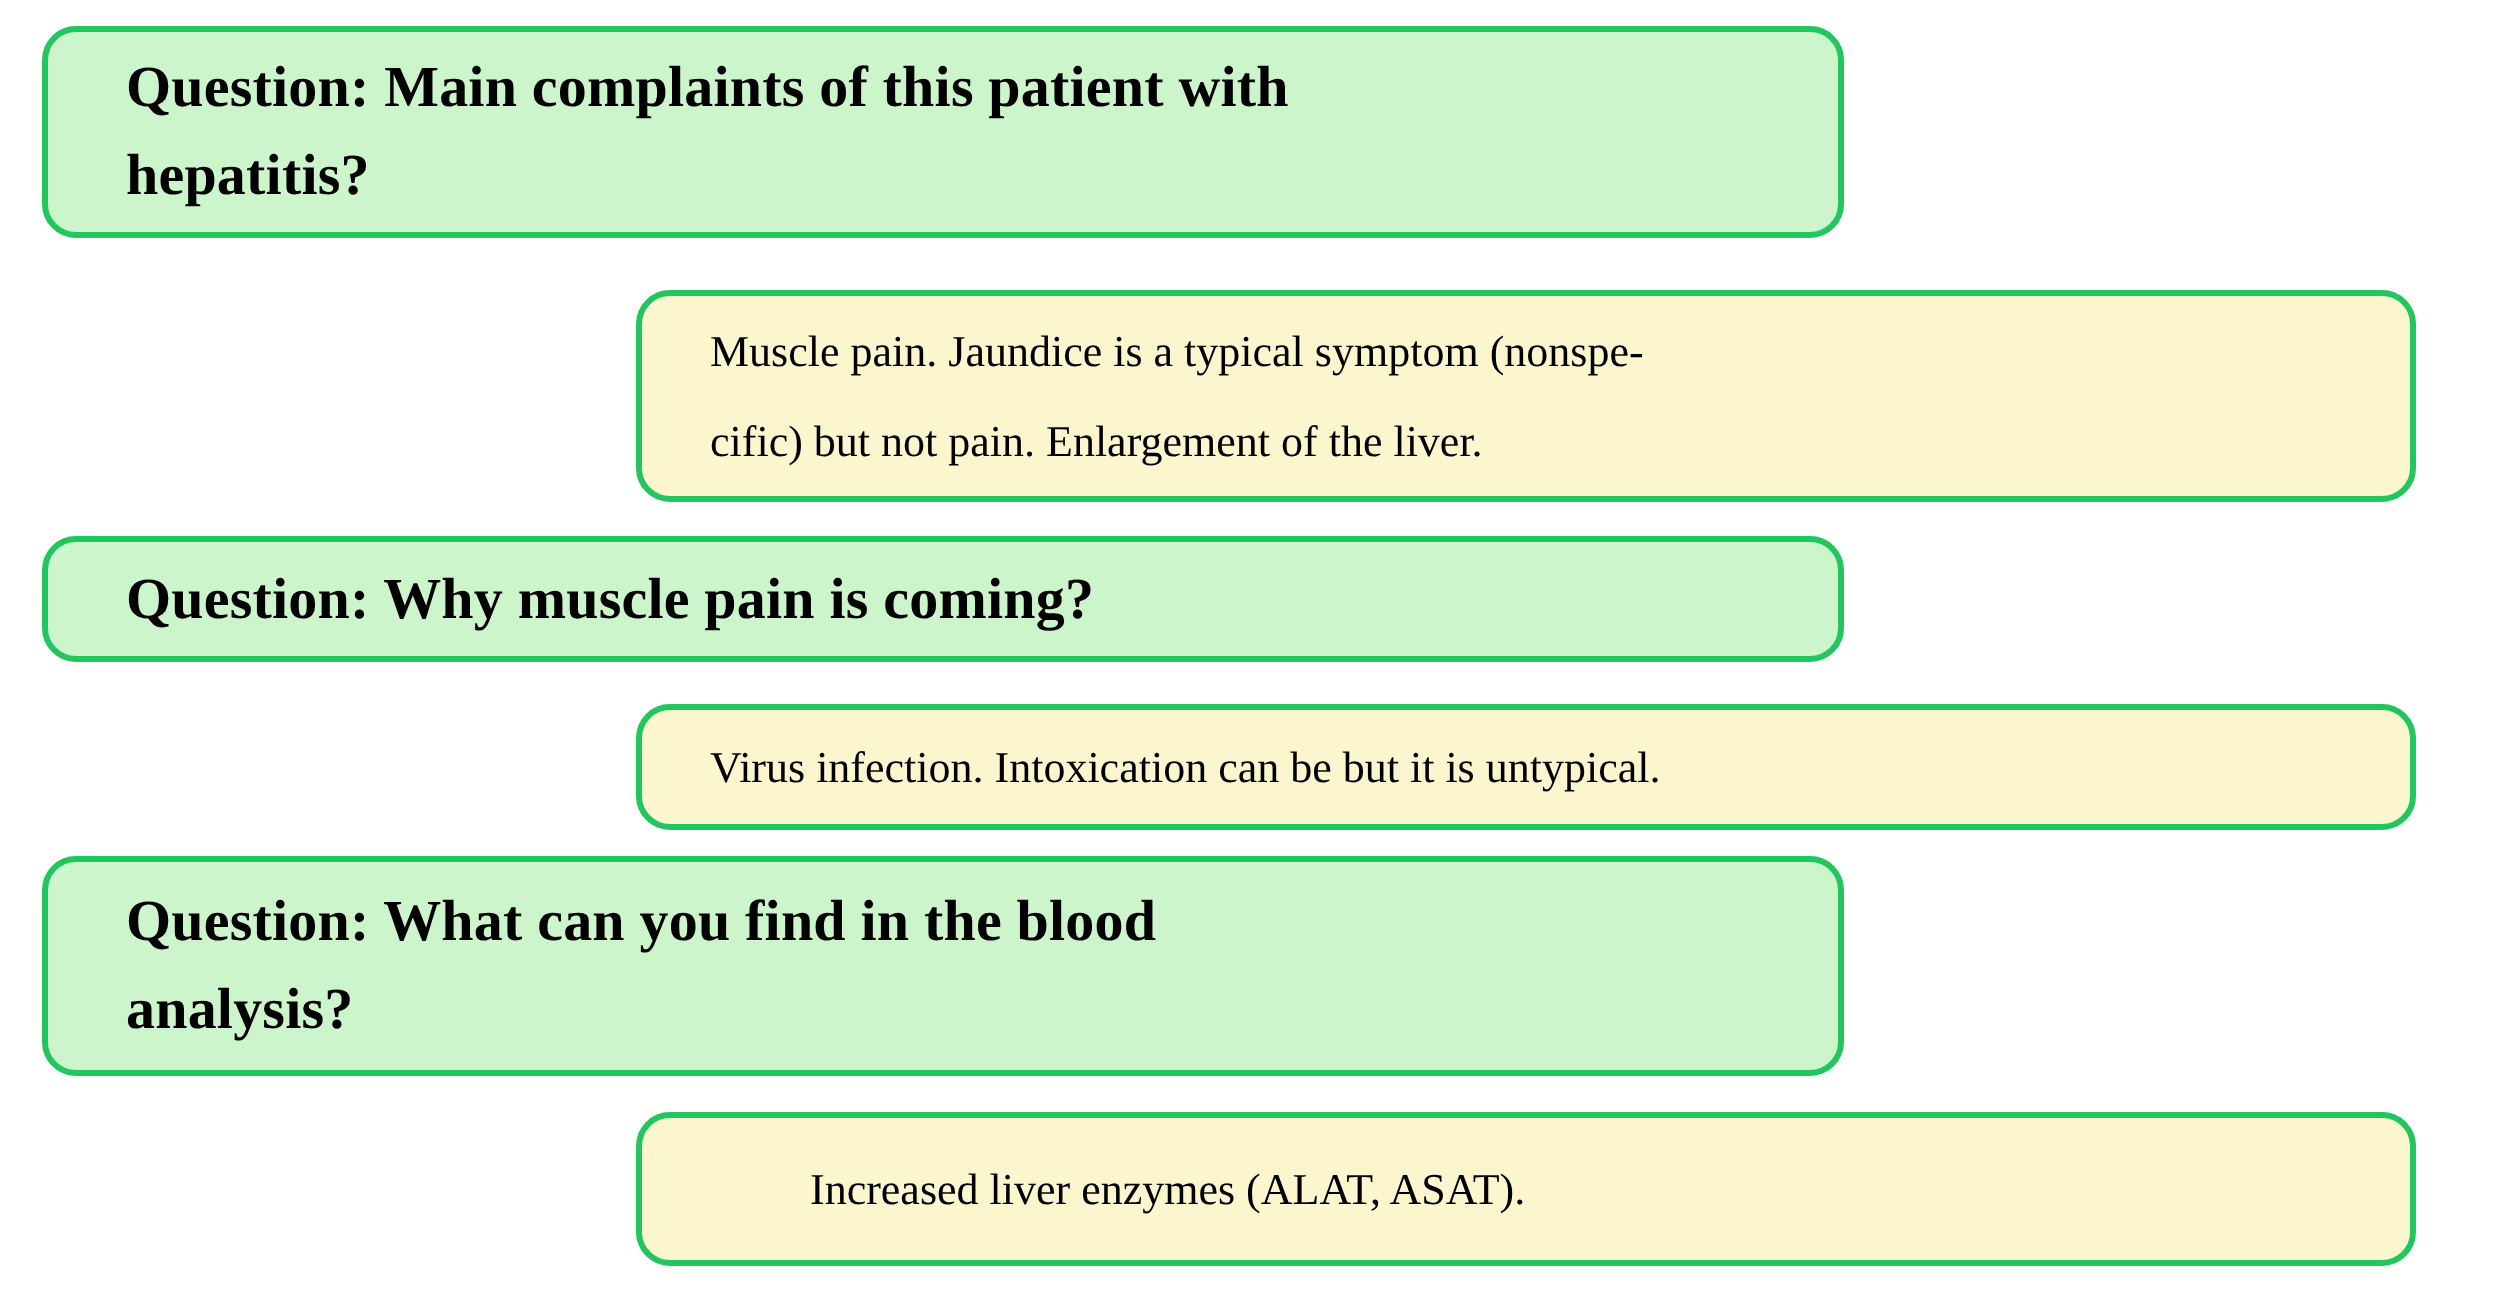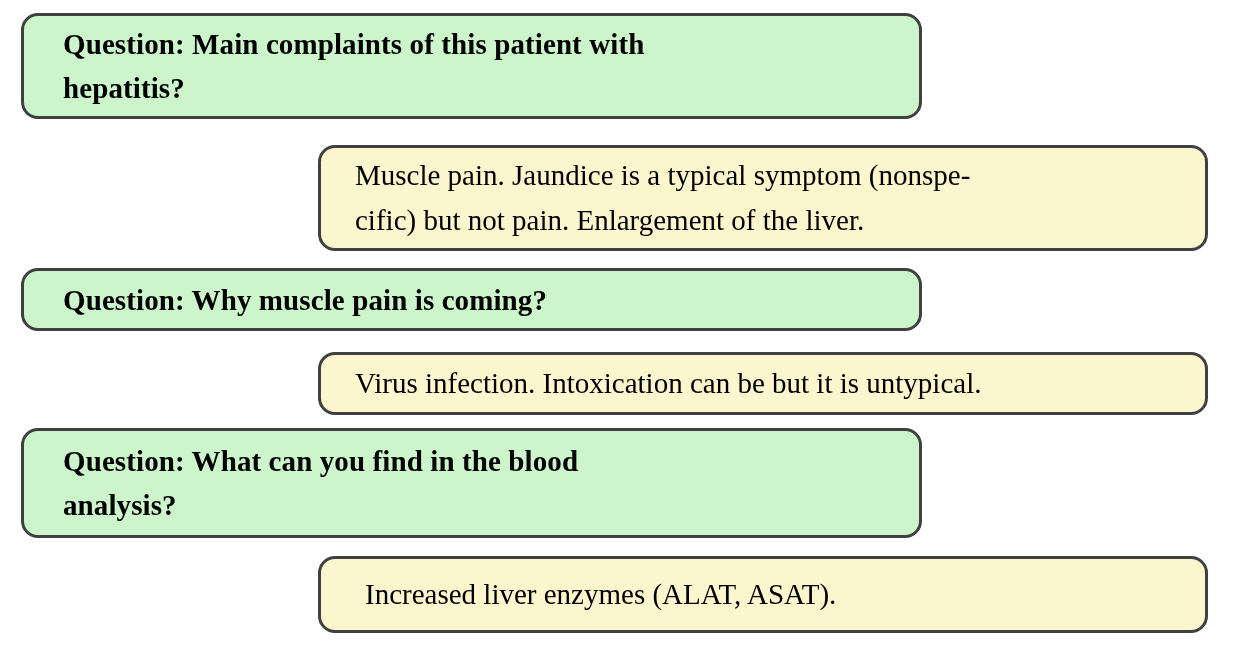--- a/index.html
+++ b/index.html
@@ -21,21 +21,21 @@
     position: absolute;
     left: 0;
     top: 0;
     width: 1258px;
     height: 658px;
   }
 
   .bubble {
     position: absolute;
     box-sizing: border-box;
-    border: 3px solid #404040;
+    border: 3px solid #22c55e;
     border-radius: 17px;
     display: flex;
     align-items: center;
   }
 
   .bubble .bubble-text {
     display: block;
     width: 100%;
     white-space: pre-line;
   }
@@ -56,33 +56,33 @@
   }
 
   
   .bubble.answer {
     left: 318px;
     width: 890px;
     background: #fbf6cd;
   }
   .bubble.answer .bubble-text {
     font-weight: normal;
-    font-size: 29px;
+    font-size: 22px;
     line-height: 45px;
     padding: 0 16px 0 34px;
     text-align: left;
   }
 
   
   #bubble-q1 { top: 13px;  height: 106px; }
   #bubble-a1 { top: 145px; height: 106px; }
   #bubble-q2 { top: 268px; height: 63px; align-items: center;  }
   #bubble-a2 { top: 352px; height: 63px;  }
   #bubble-q3 { top: 428px; height: 110px; }
-  #bubble-a3 { top: 556px; height: 77px;  }
+  #bubble-a3 { top: 556px; height: 77px; padding-left: 40px;  }
 
   #bubble-a3 .bubble-text { padding-left: 44px; }
 </style>
 </head>
 <body>
 
 <div id="qa-stack">
 
   <div class="bubble question" id="bubble-q1">
     <span class="bubble-text">Question: Main complaints of this patient with

